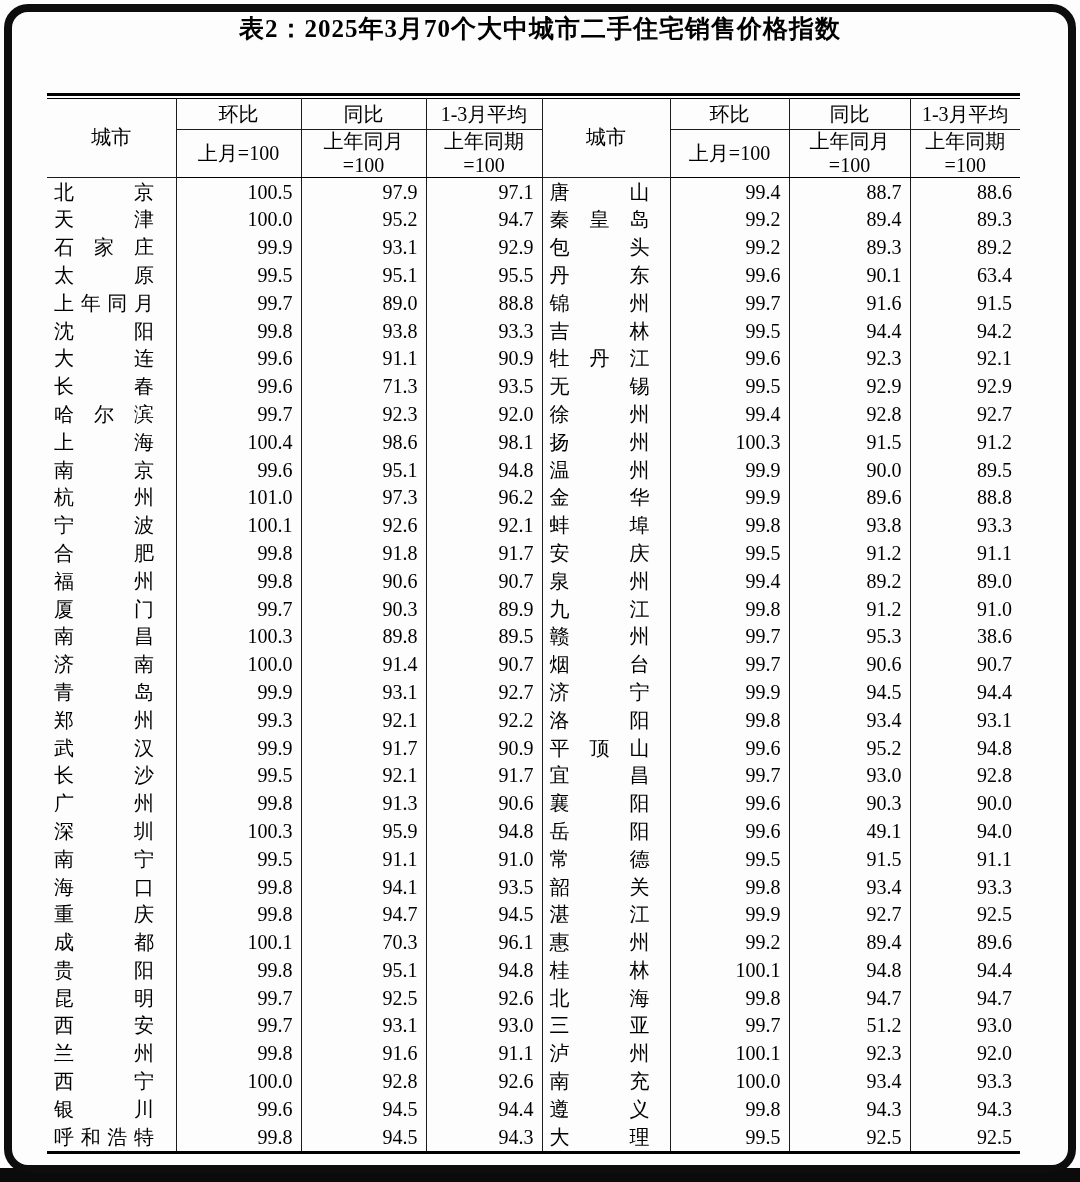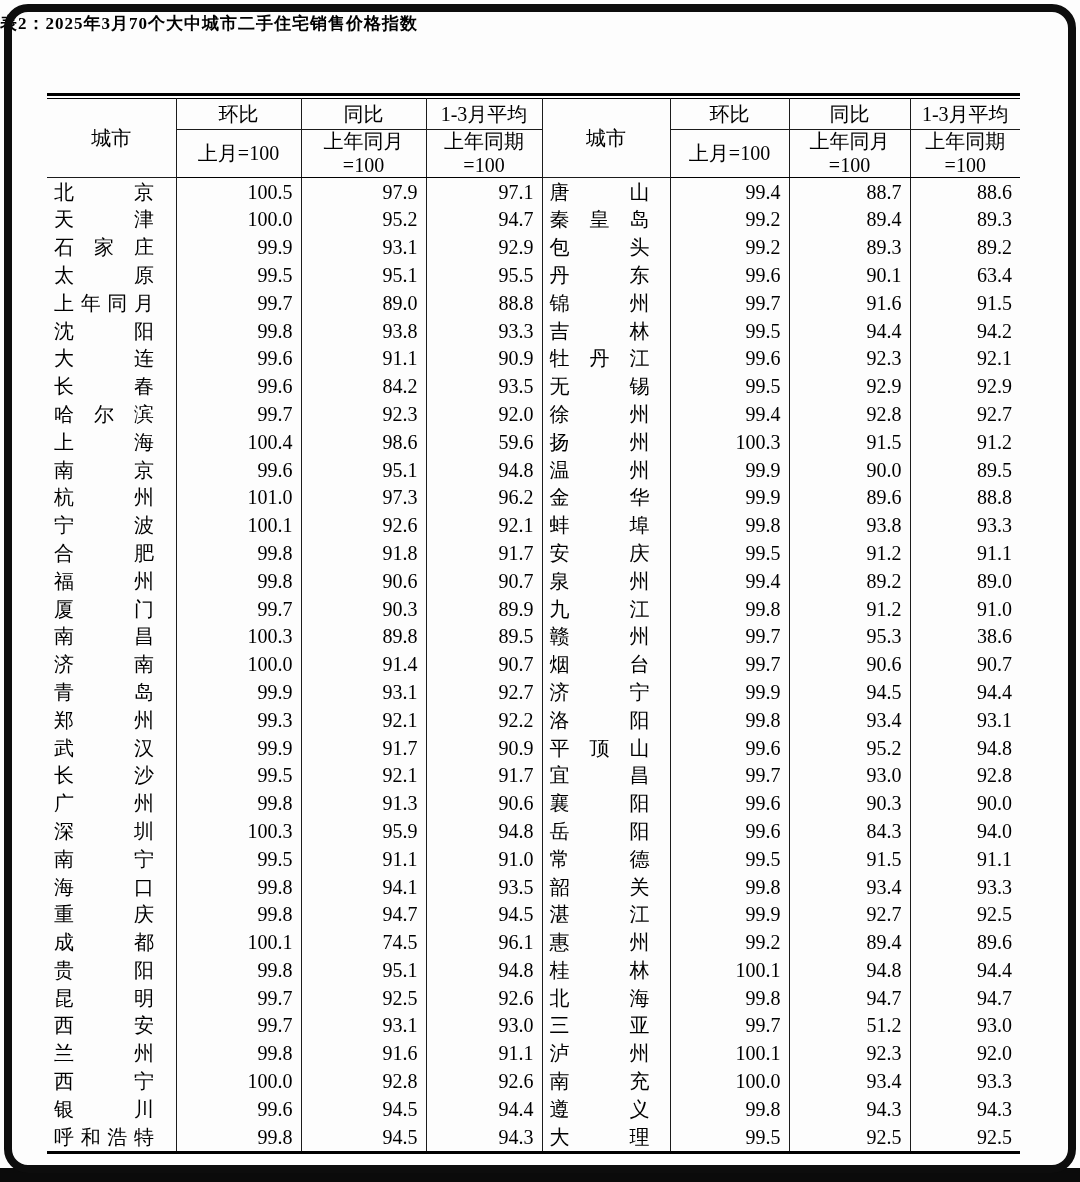--- a/index.html
+++ b/index.html
@@ -12,40 +12,40 @@
   .bottom-band{
     position:absolute;left:0;right:0;bottom:0;height:14px;
     background:#0b0b0b;
   }
   .frame{
     position:absolute;left:4px;right:4px;top:4px;bottom:9px;
     border:8px solid #0d0d0d;border-radius:24px;
     pointer-events:none;z-index:5;
   }
   .title{
-    text-align:left;font-weight:bold;font-size:17px;
+    text-align:center;font-weight:bold;font-size:25px;
     padding-top:12px;letter-spacing:1px;
   }
   .table-wrap{
     position:absolute;left:47px;top:93px;width:973px;
     border-top:3px solid #000;
   }
   table{
     border-collapse:collapse;table-layout:fixed;
     width:973px;margin-top:2px;
     border-top:1.5px solid #000;
     border-bottom:3px solid #000;
   }
   th,td{padding:0;font-weight:normal;line-height:1.15;}
   th{font-size:20px;}
   td{font-size:20px;height:27.8px;}
   .vline{border-right:1.5px solid #1c1c1c;}
   tr.h1 th{height:30px;border-bottom:1.5px solid #1c1c1c;}
   tr.h2 th{height:47px;border-bottom:1.5px solid #000;}
-  th.city-h{border-bottom:1.5px solid #000;}
+  th.city-h{border-bottom:1.5px solid #000;font-family:Liberation Mono, monospace;}
   .sub2{line-height:1.18;}
   td.num{text-align:right;padding-right:8px;}
   .city{
     width:100px;margin-left:7px;
     text-align:justify;text-align-last:justify;
     text-justify:inter-character;
   }
 </style>
 </head>
 <body>
@@ -193,21 +193,21 @@
           </td>
           <td class="num vline">99.6</td>
           <td class="num vline">92.3</td>
           <td class="num">92.1</td>
         </tr>
         <tr>
           <td class="vline">
             <div class="city">长春</div>
           </td>
           <td class="num vline">99.6</td>
-          <td class="num vline">84.2</td>
+          <td class="num vline">71.3</td>
           <td class="num vline">93.5</td>
           <td class="vline">
             <div class="city">无锡</div>
           </td>
           <td class="num vline">99.5</td>
           <td class="num vline">92.9</td>
           <td class="num">92.9</td>
         </tr>
         <tr>
           <td class="vline">
@@ -222,21 +222,21 @@
           <td class="num vline">99.4</td>
           <td class="num vline">92.8</td>
           <td class="num">92.7</td>
         </tr>
         <tr>
           <td class="vline">
             <div class="city">上海</div>
           </td>
           <td class="num vline">100.4</td>
           <td class="num vline">98.6</td>
-          <td class="num vline">59.6</td>
+          <td class="num vline">98.1</td>
           <td class="vline">
             <div class="city">扬州</div>
           </td>
           <td class="num vline">100.3</td>
           <td class="num vline">91.5</td>
           <td class="num">91.2</td>
         </tr>
         <tr>
           <td class="vline">
             <div class="city">南京</div>
@@ -423,21 +423,21 @@
           <td class="vline">
             <div class="city">深圳</div>
           </td>
           <td class="num vline">100.3</td>
           <td class="num vline">95.9</td>
           <td class="num vline">94.8</td>
           <td class="vline">
             <div class="city">岳阳</div>
           </td>
           <td class="num vline">99.6</td>
-          <td class="num vline">84.3</td>
+          <td class="num vline">49.1</td>
           <td class="num">94.0</td>
         </tr>
         <tr>
           <td class="vline">
             <div class="city">南宁</div>
           </td>
           <td class="num vline">99.5</td>
           <td class="num vline">91.1</td>
           <td class="num vline">91.0</td>
           <td class="vline">
@@ -473,21 +473,21 @@
           </td>
           <td class="num vline">99.9</td>
           <td class="num vline">92.7</td>
           <td class="num">92.5</td>
         </tr>
         <tr>
           <td class="vline">
             <div class="city">成都</div>
           </td>
           <td class="num vline">100.1</td>
-          <td class="num vline">74.5</td>
+          <td class="num vline">70.3</td>
           <td class="num vline">96.1</td>
           <td class="vline">
             <div class="city">惠州</div>
           </td>
           <td class="num vline">99.2</td>
           <td class="num vline">89.4</td>
           <td class="num">89.6</td>
         </tr>
         <tr>
           <td class="vline">

